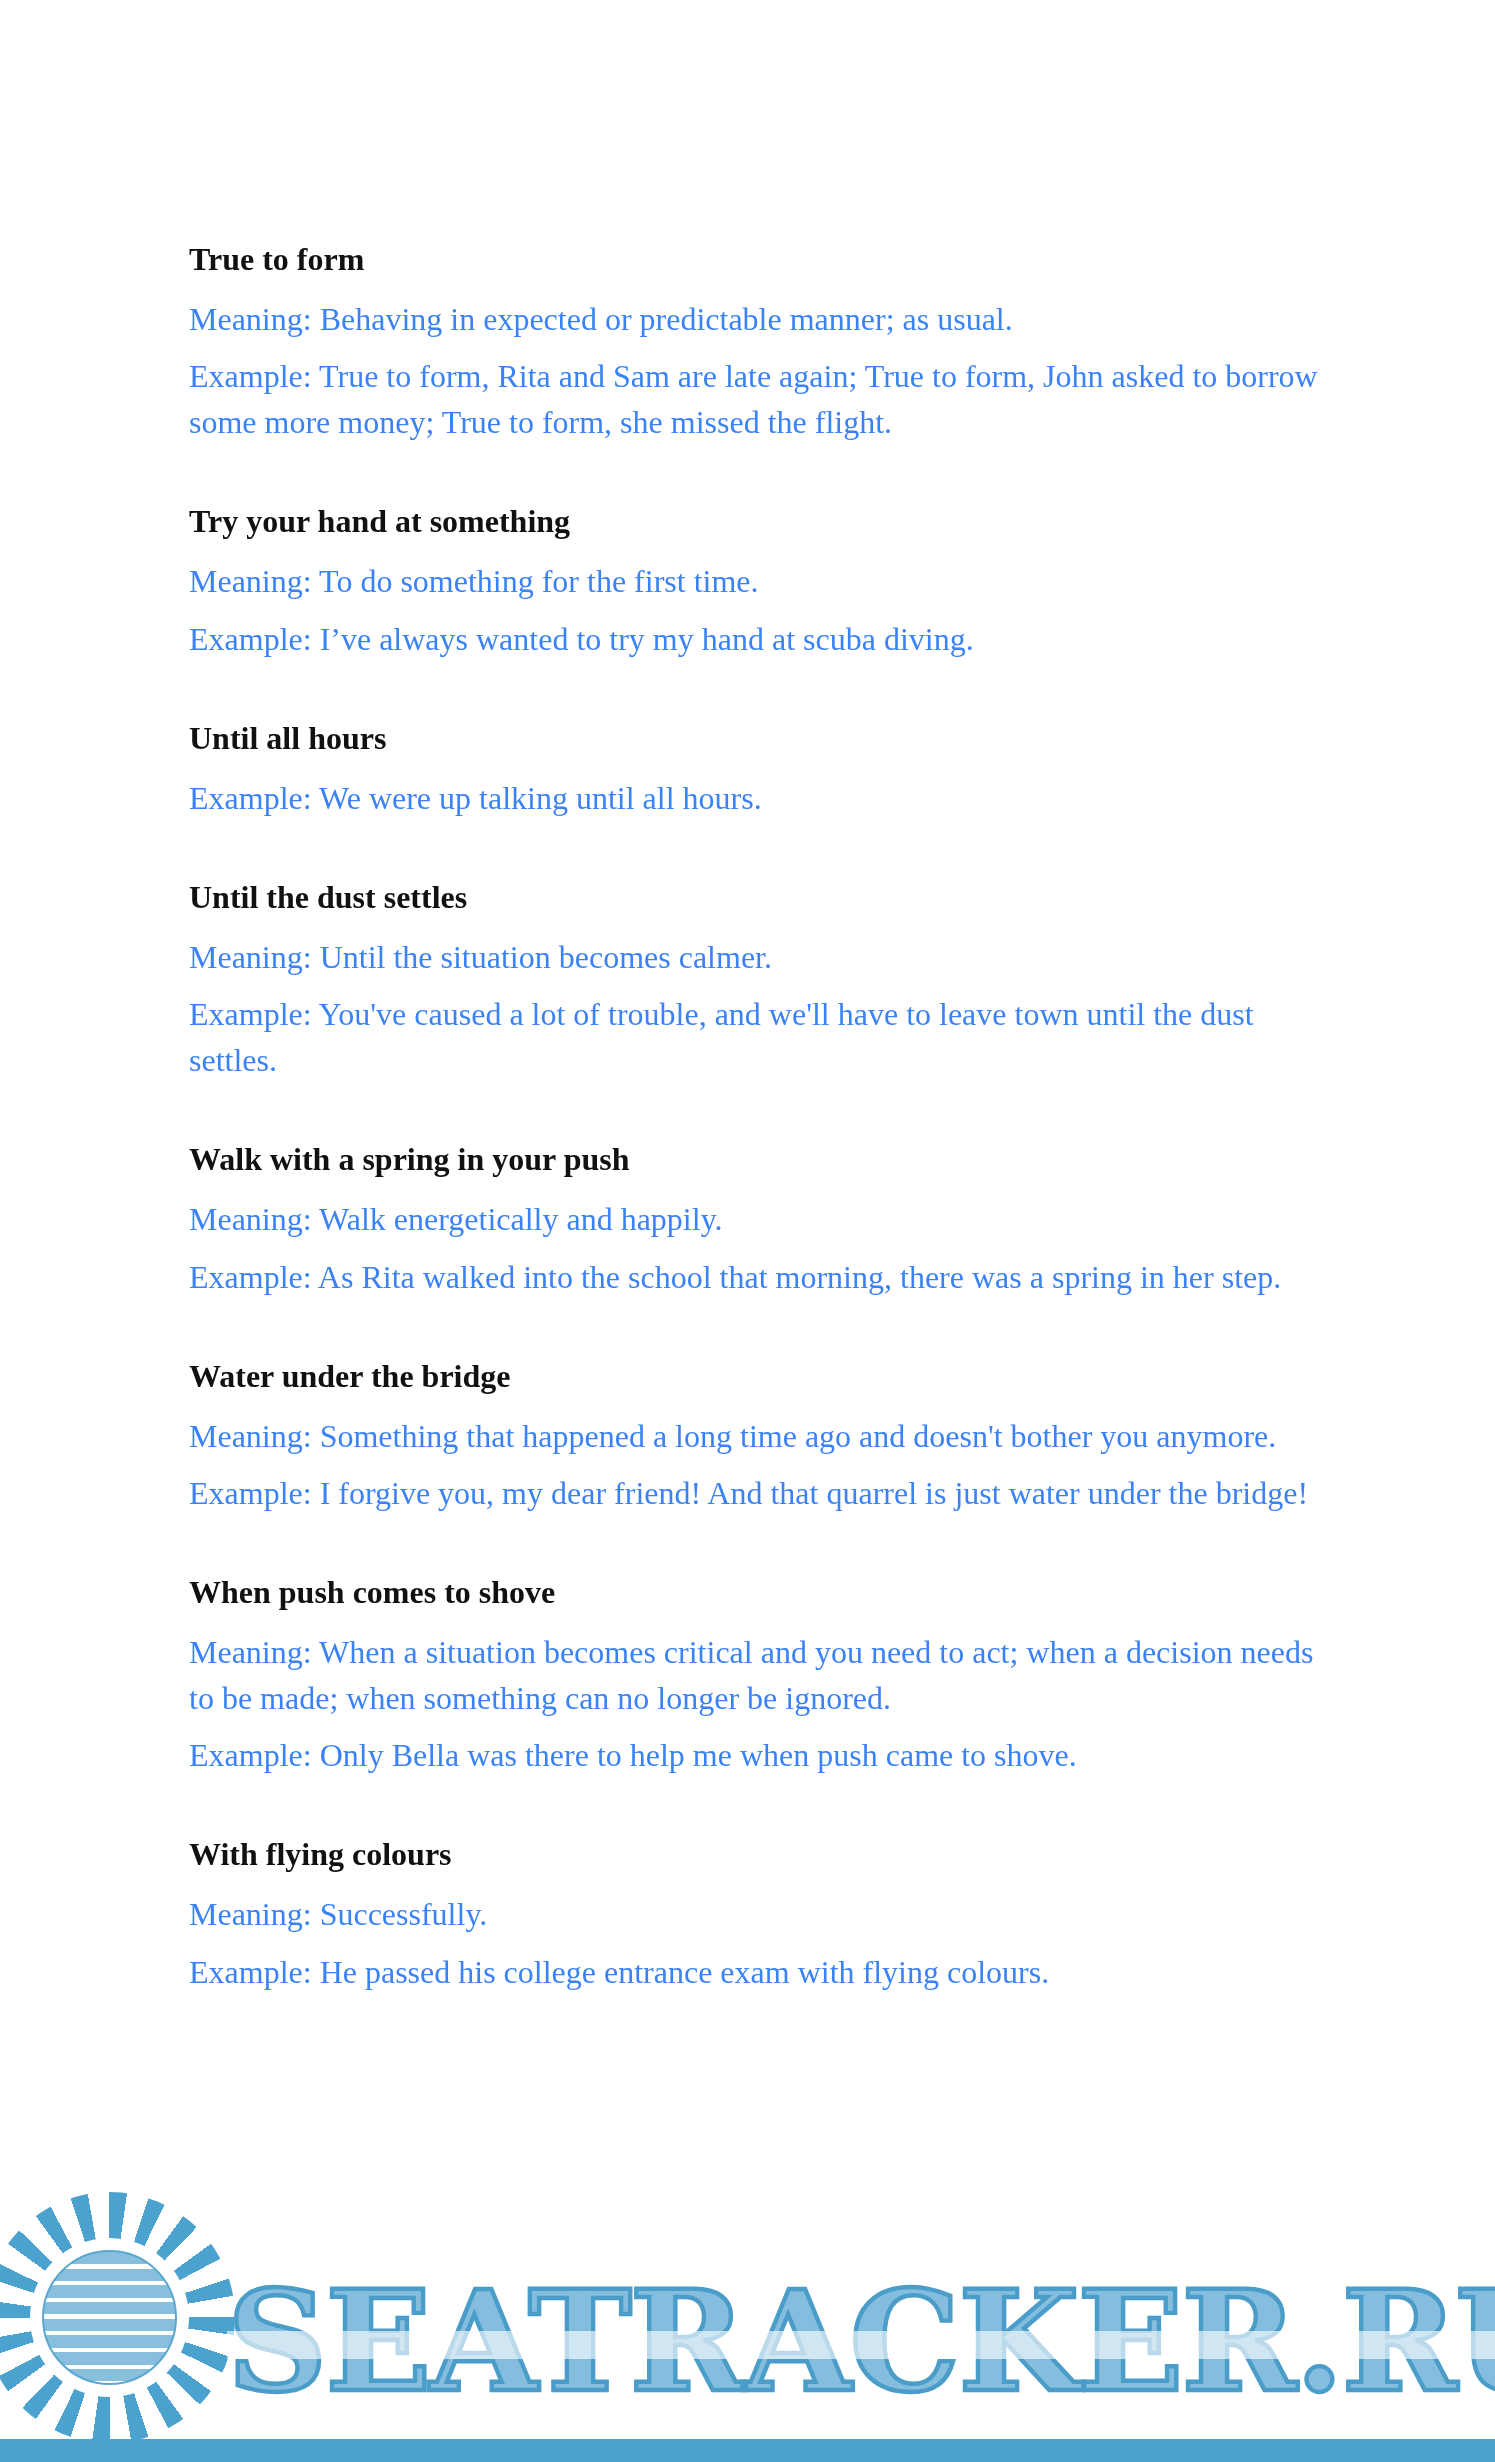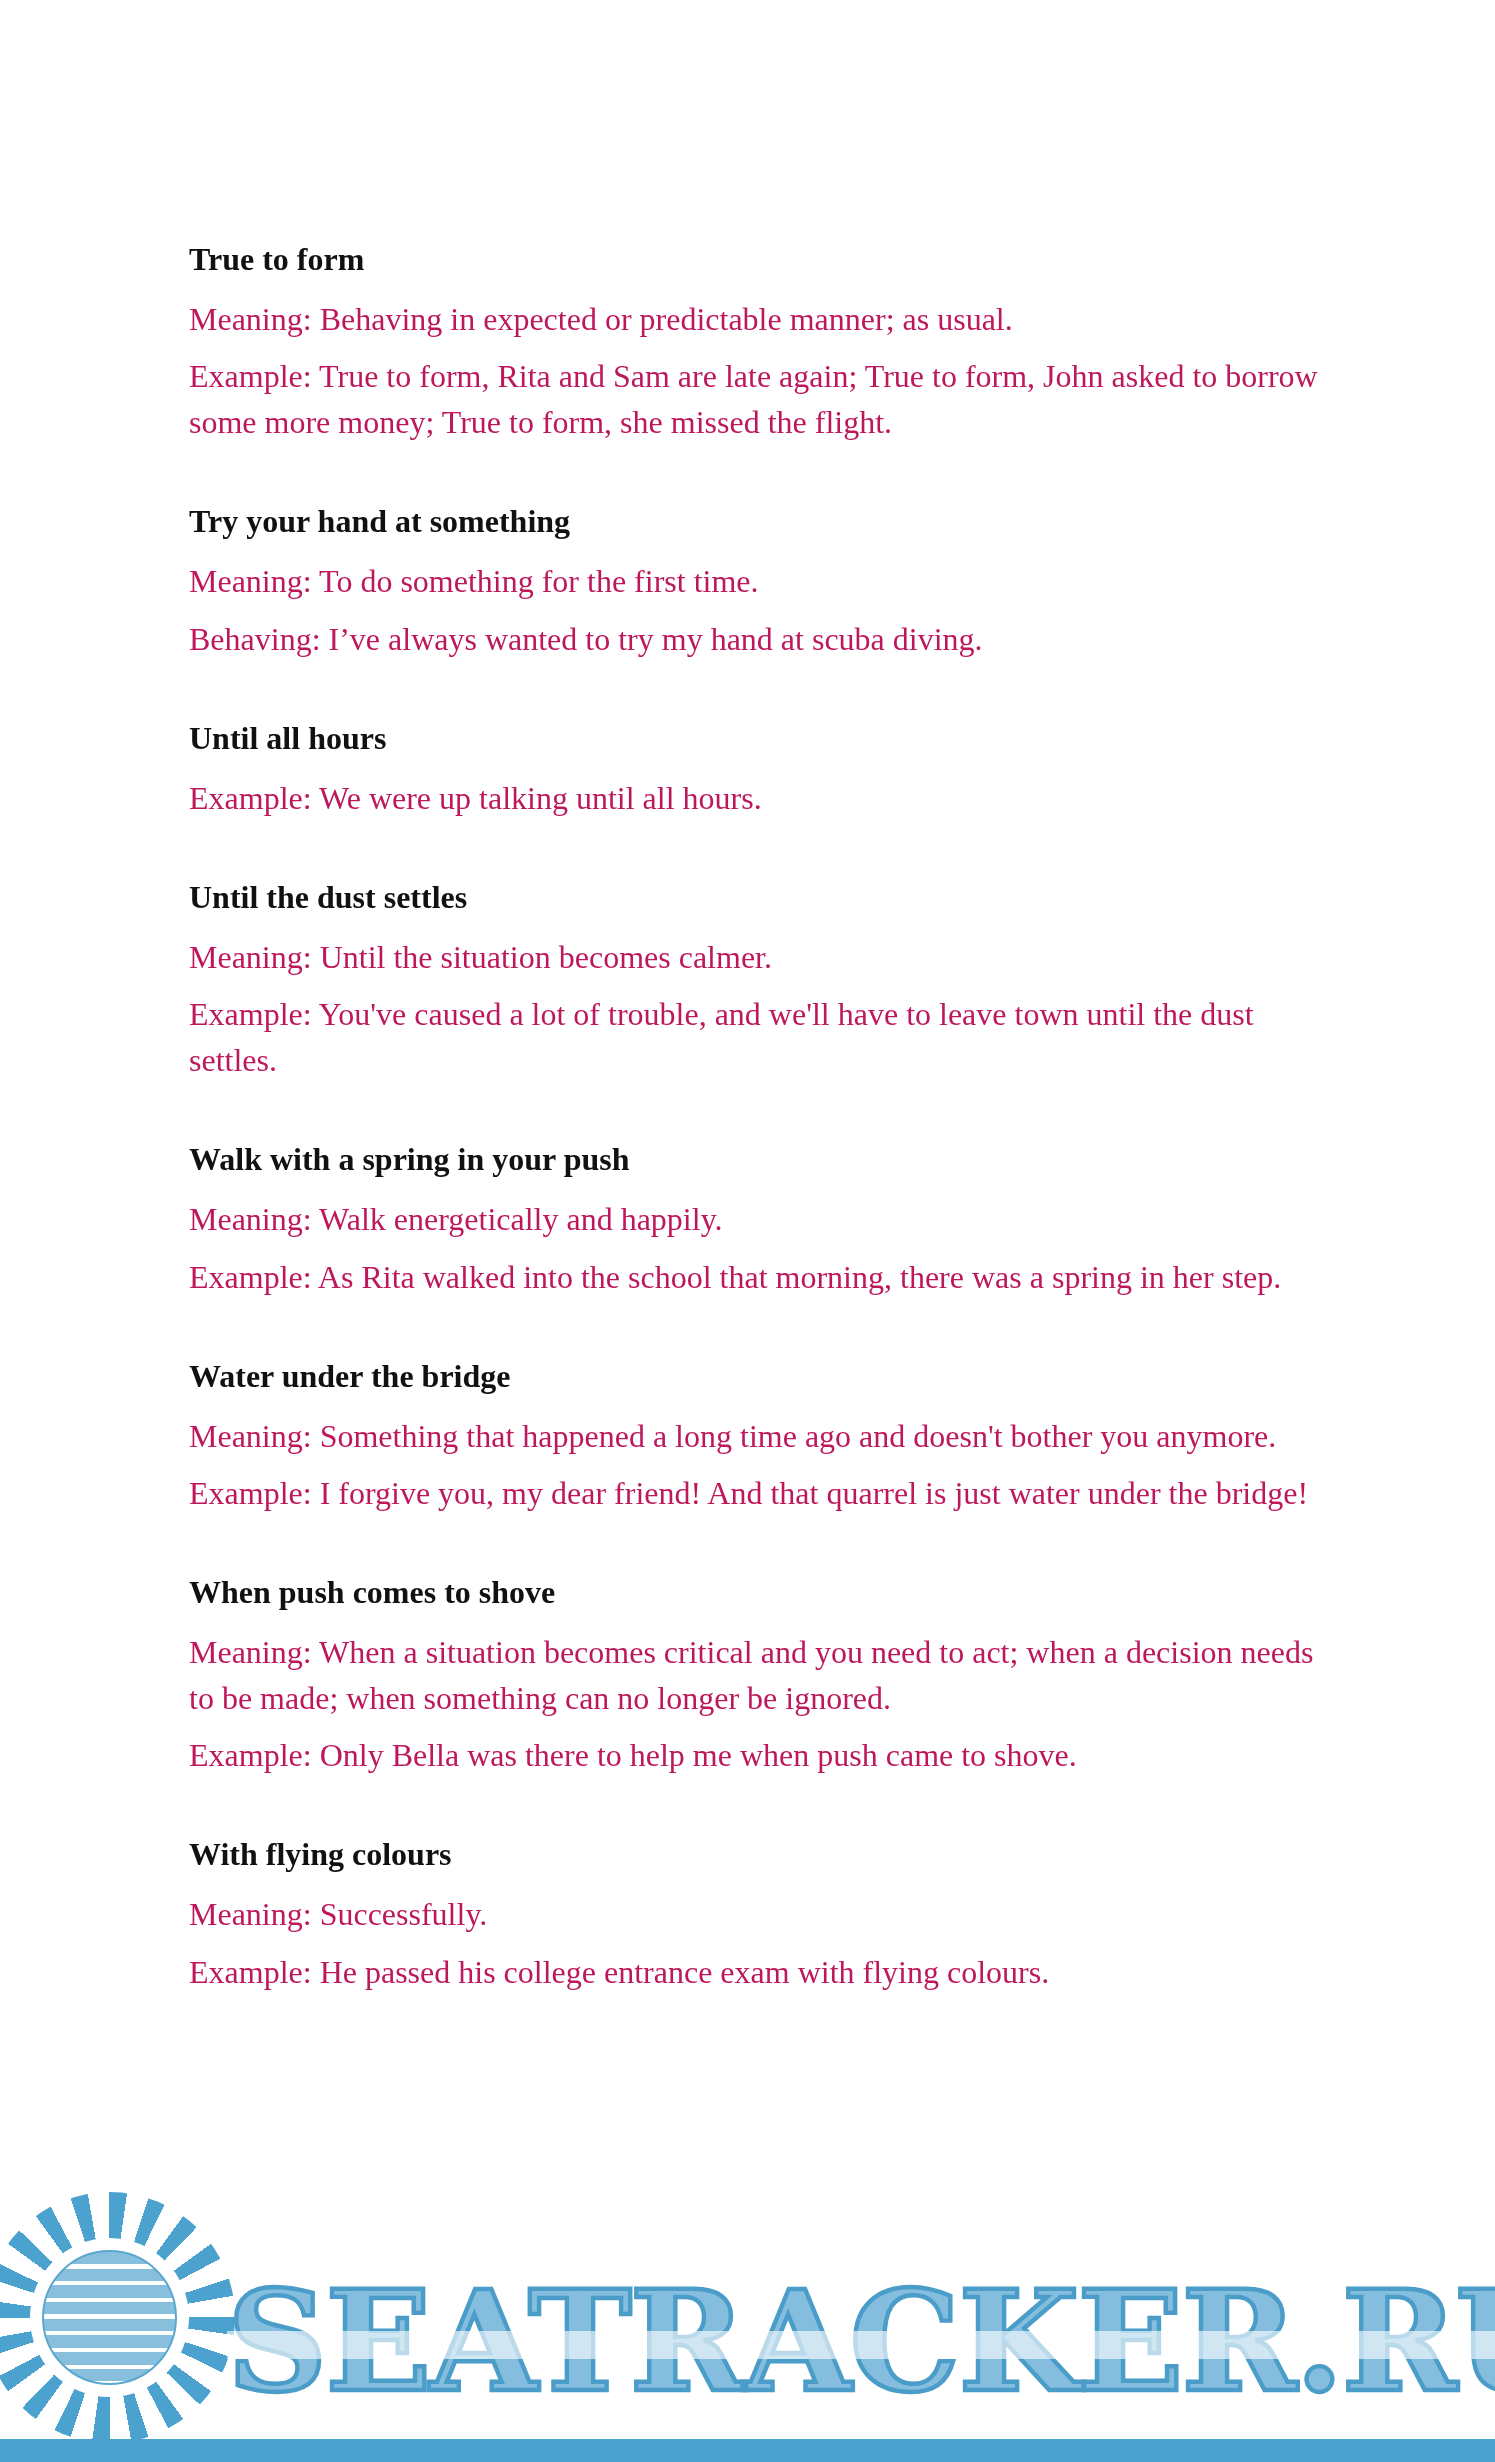--- a/index.html
+++ b/index.html
@@ -27,21 +27,21 @@
     line-height: 46px;
     font-weight: bold;
     margin: 0 0 14px 0;
     color: #111111;
   }
   .idiom-meaning,
   .idiom-example {
     font-size: 32px;
     line-height: 46px;
     margin: 0 0 11.4px 0;
-    color: #be185d;
+    color: #3b82f6;
   }
 
   
   .footer {
     position: absolute;
     left: 0;
     right: 0;
     bottom: 0;
     height: 255px;
   }
@@ -114,21 +114,21 @@
 
   <section class="entry">
     <h3 class="idiom-title">True to form</h3>
     <p class="idiom-meaning">Meaning: Behaving in expected or predictable manner; as usual.</p>
     <p class="idiom-example">Example: True to form, Rita and Sam are late again; True to form, John asked to borrow some more money; True to form, she missed the flight.</p>
   </section>
 
   <section class="entry">
     <h3 class="idiom-title">Try your hand at something</h3>
     <p class="idiom-meaning">Meaning: To do something for the first time.</p>
-    <p class="idiom-example">Behaving: I’ve always wanted to try my hand at scuba diving.</p>
+    <p class="idiom-example">Example: I’ve always wanted to try my hand at scuba diving.</p>
   </section>
 
   <section class="entry">
     <h3 class="idiom-title">Until all hours</h3>
     <p class="idiom-example">Example: We were up talking until all hours.</p>
   </section>
 
   <section class="entry">
     <h3 class="idiom-title">Until the dust settles</h3>
     <p class="idiom-meaning">Meaning: Until the situation becomes calmer.</p>

